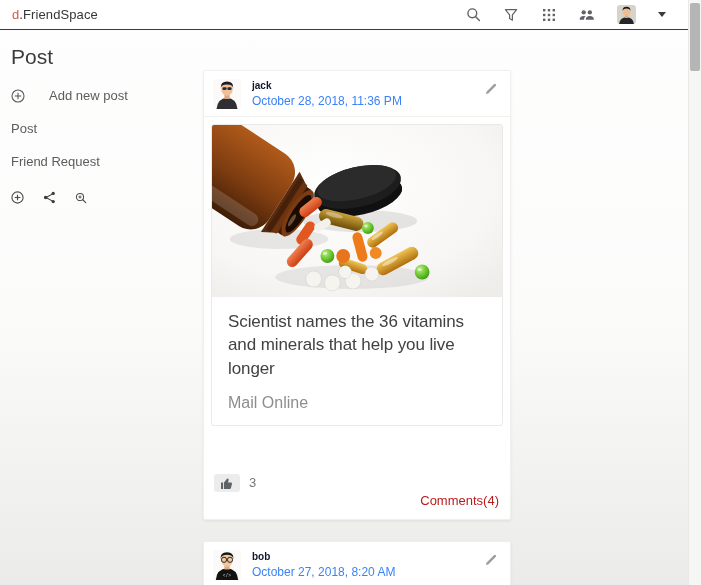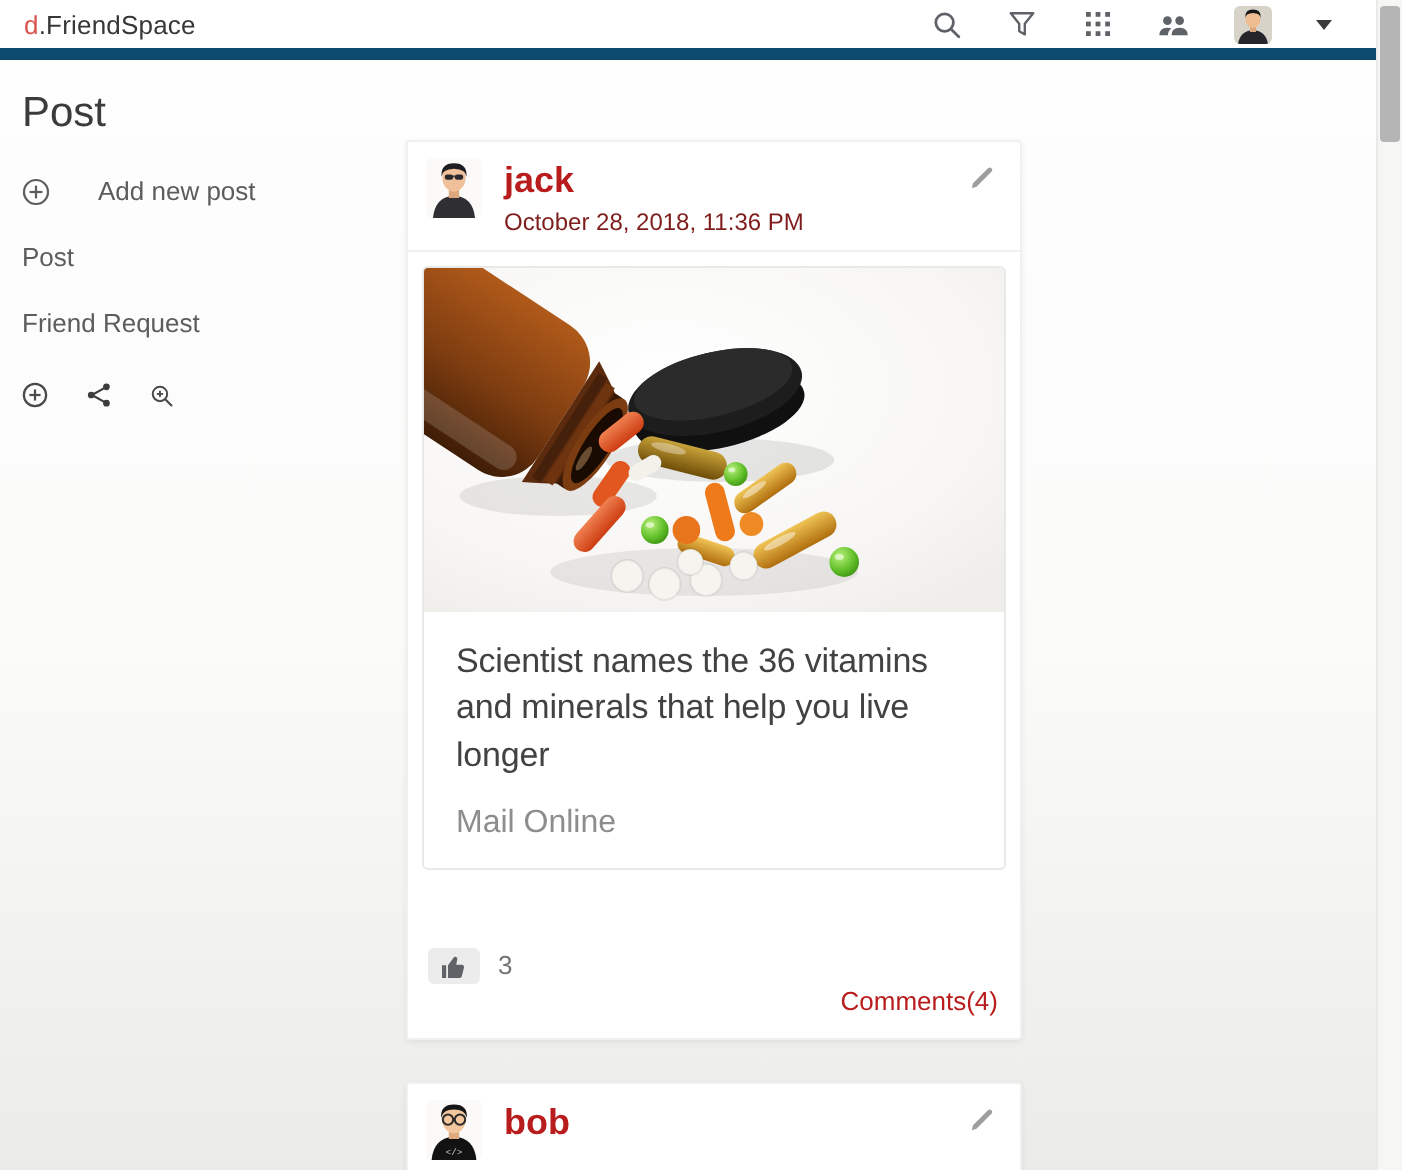--- a/index.html
+++ b/index.html
@@ -6,21 +6,21 @@
   html,body { width:701px; height:585px; overflow:hidden; }
   body {
     font-family:"Liberation Sans", sans-serif;
     background:linear-gradient(180deg,#fefefe 0%,#fbfbfa 55%,#ebebe9 100%);
     color:#3c3c3c;
     position:relative;
   }
   
   .topbar {
     position:absolute; top:0; left:0; width:688px; height:30px;
-    background:#fff; border-bottom:6px solid #0c4a6e;
+    background:#fff; border-bottom:1px solid #0c4a6e;
     display:flex; align-items:center; padding:0 10px 0 12px;
   }
   .logo { font-size:13px; letter-spacing:.1px; cursor:pointer; }
   .logo .d { color:#d9544d; }
   .logo .rest { color:#37373a; }
   .topbar-right { margin-left:auto; display:flex; align-items:center; gap:22px; padding-right:12px; }
   .tb-icon { width:16px; height:16px; display:flex; align-items:center; justify-content:center; cursor:pointer; }
   .tb-avatar { width:19px; height:19px; border-radius:3px; overflow:hidden; cursor:pointer; }
   .caret { width:0; height:0; border-left:4px solid transparent; border-right:4px solid transparent; border-top:5px solid #3a3a3a; cursor:pointer; }
   
@@ -44,22 +44,22 @@
   .card {
     position:absolute; left:0; width:308px; background:#fff;
     border:1px solid #f0f0ef; border-radius:2px;
     box-shadow:0 1px 3px rgba(0,0,0,.07);
   }
   .card-jack { top:40px; height:450px; display:flex; flex-direction:column; }
   .card-bob  { top:511px; height:90px; }
   .post-header { display:flex; align-items:flex-start; padding:8px 10px 7px 9px; border-bottom:1px solid #f1f1f0; }
   .avatar { width:28px; height:30px; flex:0 0 28px; }
   .ph-text { margin-left:11px; padding-top:1px; }
-  .author { font-size:18px; font-weight:bold; color:#b91c1c; }
-  .stamp { font-size:12px; color:#7f1d1d; margin-top:3px; }
+  .author { font-size:10px; font-weight:bold; color:#0f172a; }
+  .stamp { font-size:12px; color:#3b82f6; margin-top:3px; }
   .edit-btn { margin-left:auto; padding:3px 2px; cursor:pointer; }
   .preview {
     margin:7px; border:1px solid #e9e9e7; border-radius:3px;
     overflow:hidden; cursor:pointer; background:#fff;
   }
   .preview-img { display:block; width:100%; height:172px; }
   .preview-body { padding:13px 16px 13px 16px; }
   .headline { font-size:17px; color:#424242; line-height:1.38; letter-spacing:-.1px; }
   .desc { font-size:12.5px; color:#8d8d8d; line-height:1.62; letter-spacing:-.15px; margin-top:12px; }
   .source { font-size:16px; color:#8d8d8d; margin-top:14px; }
@@ -328,20 +328,21 @@
           <ellipse cx="14" cy="9.8" rx="5.9" ry="6.9" fill="#f2c79d"></ellipse>
           <path d="M7.6 9 Q7 2.2 14 2.2 Q21 2.2 20.4 9 Q19.6 4.8 14 4.8 Q8.4 4.8 7.6 9 Z" fill="#141414"></path>
           <circle cx="11" cy="9.8" r="2.6" fill="none" stroke="#2a2a2a" stroke-width="1"></circle>
           <circle cx="17" cy="9.8" r="2.6" fill="none" stroke="#2a2a2a" stroke-width="1"></circle>
           <line x1="13.6" y1="9.6" x2="14.4" y2="9.6" stroke="#2a2a2a" stroke-width="1"></line>
           <text x="14" y="27.4" font-size="4.6" fill="#cfcfcf" text-anchor="middle" font-family="Liberation Mono, monospace">&lt;/&gt;</text>
         </svg>
       </div>
       <div class="ph-text">
         <div class="author">bob</div>
+        <div class="stamp">October 27, 2018, 8:20 AM</div>
       </div>
       <div class="edit-btn">
         <svg width="13" height="13" viewBox="0 0 14 14">
             <path d="M1 13 l.6-2.6 L9.8 2.2 a1.35 1.35 0 0 1 1.9 1.9 L3.5 12.3 Z" fill="#9e9e9e"></path>
           </svg>
       </div>
     </div>
   </div>
 
 </div>

